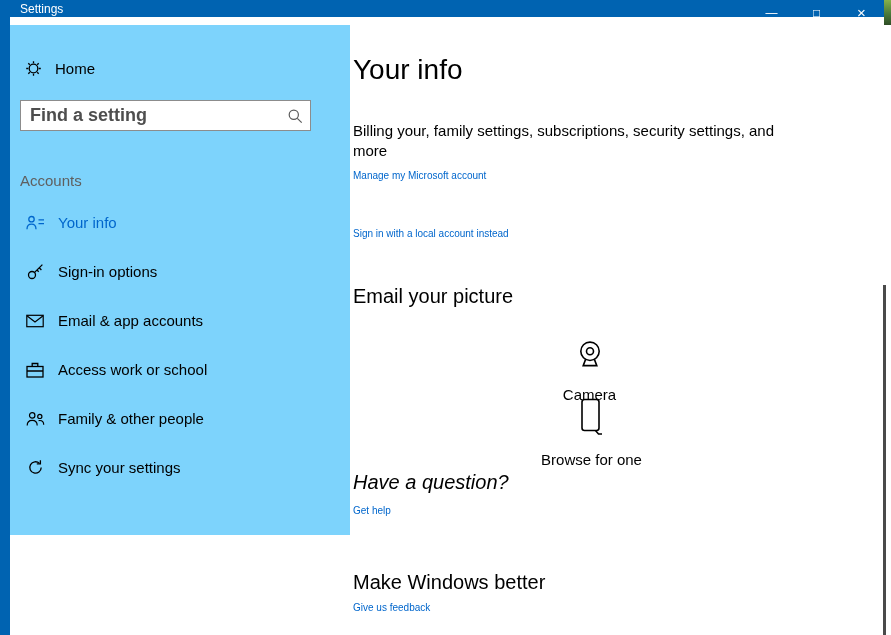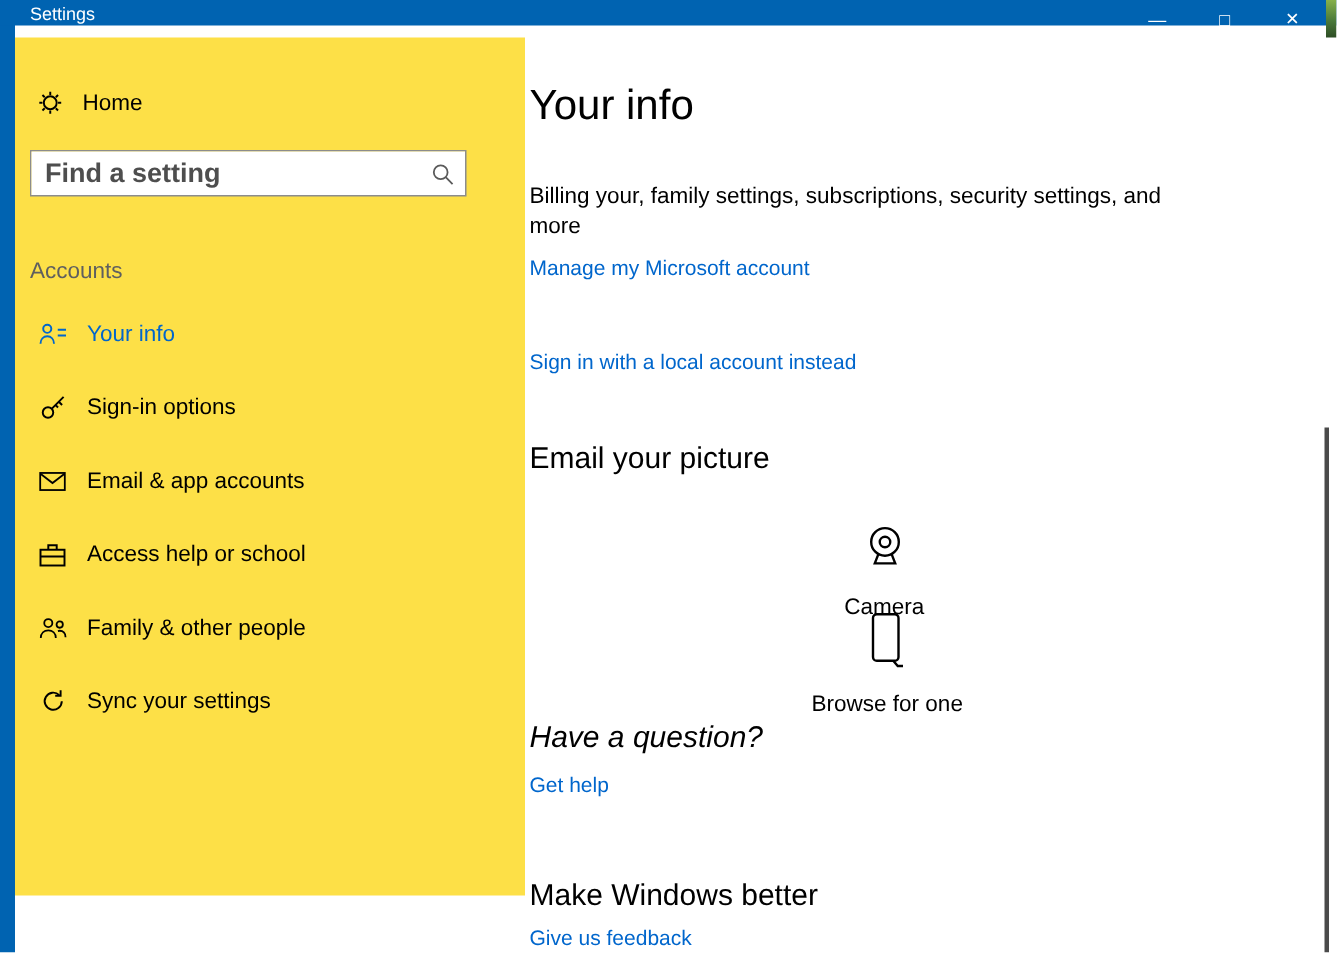--- a/index.html
+++ b/index.html
@@ -34,21 +34,21 @@
     z-index:6;
   }
 
   
   .left-strip{
     position:absolute; left:0; top:0; width:10px; height:635px;
     background:var(--blue);
   }
 
   
-  .sidebar{ position:absolute; left:10px; top:25px; width:340px; height:572px; background:#fde047; }
+  .sidebar{ position:absolute; left:10px; top:25px; width:340px; height:510px; background:#7dd3fc; }
   .home-row{
     display:flex; align-items:center; gap:13px;
     height:30px; margin:28px 0 0 15px; font-size:15px; cursor:pointer;
   }
   .search-box{
     position:relative; margin:17px 0 0 10px;
     width:291px; height:31px; border:1px solid #8c8c8c; background:#fff;
   }
   .search-box input{
     width:100%; height:100%; border:none; outline:none;
@@ -63,21 +63,21 @@
     display:flex; align-items:center; gap:13px;
     height:49px; padding-left:15px; font-size:15px; color:#000; cursor:pointer;
   }
   .nav-item .icon{ width:20px; display:flex; justify-content:center; }
   .nav-item.selected{ color:var(--link); }
 
   
   .main{ position:absolute; left:353px; top:25px; width:470px; height:610px; }
   .page-title{ margin-top:27px; font-size:28px; font-weight:400; line-height:36px; }
   .summary{ margin-top:33px; width:440px; font-size:15px; line-height:20px; }
-  .link{ display:inline-block; font-size:14px; color:var(--link); text-decoration:none; cursor:pointer; }
+  .link{ display:inline-block; font-size:10px; color:var(--link); text-decoration:none; cursor:pointer; }
   .manage-link{ margin-top:9px; }
   .local-link{ margin-top:45px; }
   h2{ font-size:20px; font-weight:400; line-height:26px; }
   .create-heading{ margin-top:42px; }
   .option-row{ display:flex; align-items:center; gap:15px; cursor:pointer;flex-direction:column; }
   .camera-row{ margin-top:30px; height:36px; padding-left:3px; }
   .browse-row{ margin-top:23px; height:38px; padding-left:7px;align-items:center; }
   .option-label{ font-size:15px; }
   .question-heading{ margin-top:33px;font-style:italic; }
   .gethelp-link{ margin-top:10px; }
@@ -176,21 +176,21 @@
 
     <div class="nav-item">
       <span class="icon">
         <svg width="18" height="16" viewBox="0 0 18 16">
           <g fill="none" stroke="currentColor" stroke-width="1.3">
             <rect x="1" y="4.5" width="16" height="10.5"></rect>
             <path d="M6.2 4.5V1.5h5.6v3M1 9h16"></path>
           </g>
         </svg>
       </span>
-      <span>Access help or school</span>
+      <span>Access work or school</span>
     </div>
 
     <div class="nav-item">
       <span class="icon">
         <svg width="19" height="15" viewBox="0 0 19 15">
           <g fill="none" stroke="currentColor" stroke-width="1.2">
             <circle cx="6.2" cy="4.4" r="2.7"></circle>
             <path d="M1.2 14.4c0-3.2 2.2-5.1 5-5.1s5 1.9 5 5.1"></path>
             <circle cx="13.8" cy="5.4" r="2.1"></circle>
             <path d="M12.6 9.7c.4-.1.8-.2 1.2-.2 2.2 0 3.9 1.6 3.9 4.3"></path>

